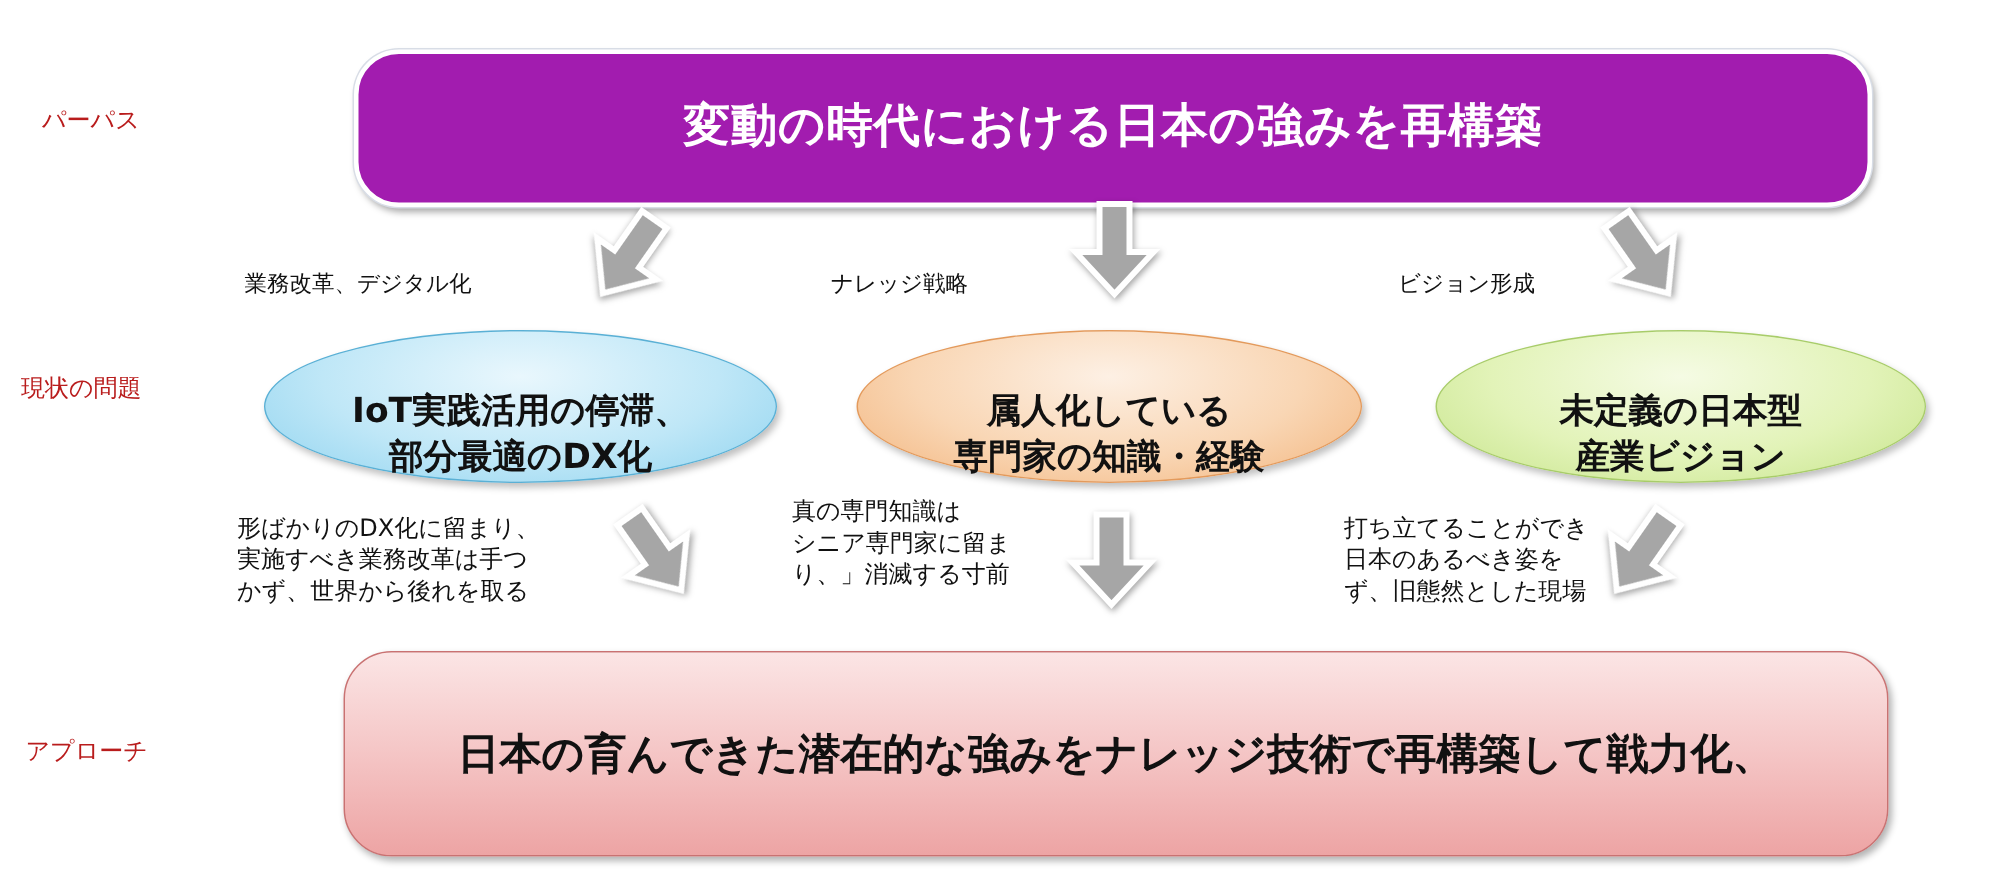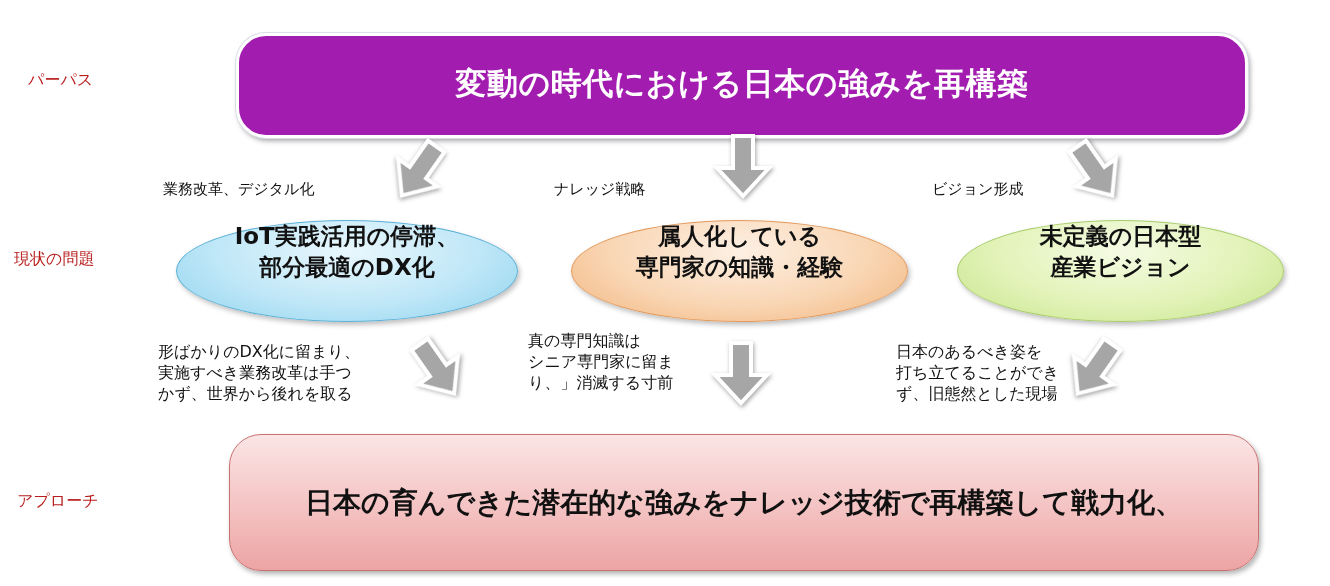--- a/index.html
+++ b/index.html
@@ -62,21 +62,21 @@
     white-space: nowrap;
   }
   #branch-1 { left: 163px; top: 180px; }
   #branch-2 { left: 554px; top: 180px; }
   #branch-3 { left: 932px; top: 180px; }
 
   .ellipse {
     position: absolute;
     border-radius: 50%;
     display: flex;
-    align-items: flex-start;
+    align-items: flex-end;
     justify-content: center;
     text-align: center;
     box-shadow: 2px 3px 5px rgba(0,0,0,0.25);
   }
   .ellipse-text {
     font-weight: bold;
     font-size: 23px;
     line-height: 31px;
     color: #111;
   }
@@ -189,22 +189,22 @@
   <div>形ばかりのDX化に留まり、</div>
   <div>実施すべき業務改革は手つ</div>
   <div>かず、世界から後れを取る</div>
 </div>
 <div class="desc" id="desc-2">
   <div>真の専門知識は</div>
   <div>シニア専門家に留ま</div>
   <div>り、」消滅する寸前</div>
 </div>
 <div class="desc" id="desc-3">
+  <div>打ち立てることができ</div>
   <div>日本のあるべき姿を</div>
-  <div>打ち立てることができ</div>
   <div>ず、旧態然とした現場</div>
 </div>
 
 <div class="arrow" style="left:404px; top:336px;">
   <svg viewBox="-33 -33 66 66">
       <g transform="rotate(-35)">
         <polygon points="-10,-30 10,-30 10,2 24,2 0,30 -24,2 -10,2" fill="#a6a6a6" stroke="#ffffff" stroke-width="4" stroke-linejoin="miter" style="filter:drop-shadow(1px 2px 2px rgba(0,0,0,0.35))"></polygon>
       </g>
     </svg>
 </div>

